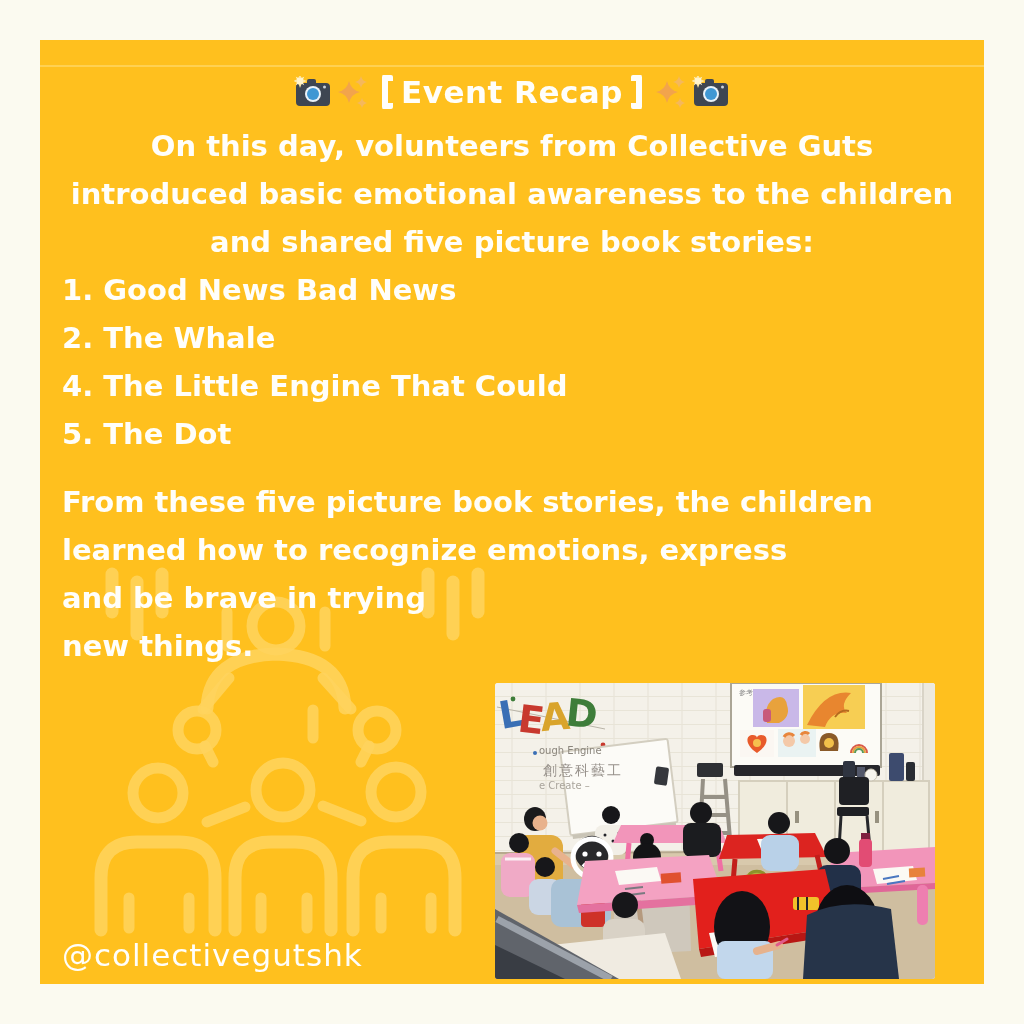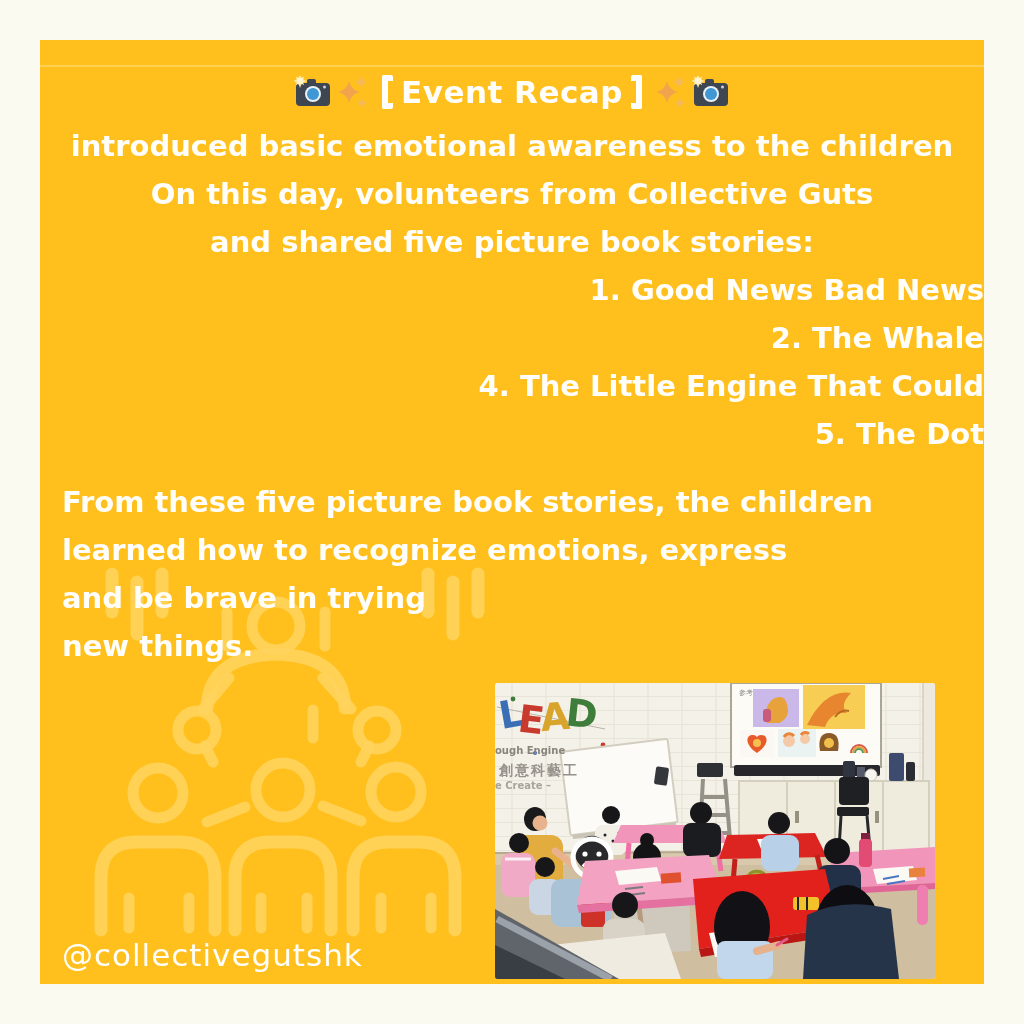--- a/index.html
+++ b/index.html
@@ -9,34 +9,34 @@
   .topline{position:absolute;left:0;top:25px;width:944px;height:2px;background:#FFD45F;opacity:.8;}
   .watermark{position:absolute;left:45px;top:520px;z-index:0;}
   .content{position:relative;z-index:1;}
   .title-row{display:flex;justify-content:center;align-items:center;height:44px;margin-top:30px;gap:6px;}
   .title-text{font-size:31px;font-weight:bold;color:#FFFEFA;letter-spacing:.5px;}
   .br{display:inline-block;width:11px;height:34px;box-sizing:border-box;border:6px solid #FFFEFA;}
   .br.open{border-right:0;margin-left:8px;margin-right:2px;border-radius:2px;}
   .br.close{border-left:0;margin-right:8px;margin-left:2px;border-radius:2px;}
   .line{height:48px;line-height:48px;font-size:29px;font-weight:bold;color:#FFFEFA;white-space:nowrap;}
   .intro{margin-top:8px;text-align:center;}
-  .books{margin-left:12px;text-align:right;}
+  .books{margin-left:22px;}
   .summary{margin:20px 0 0 22px;}
   .handle{position:absolute;left:22px;top:897px;z-index:3;font-size:31px;font-weight:normal;
     color:#FFFEFA;letter-spacing:1px;}
   .photo{position:absolute;left:455px;top:643px;width:440px;height:296px;z-index:2;
     background:#F4F1E9;border-radius:3px;overflow:hidden;}
   .photo svg{position:absolute;left:0;top:0;}
   .logo{position:absolute;left:4px;top:12px;width:120px;z-index:4;font-weight:bold;font-size:38px;line-height:1;}
   .logo span{display:inline-block;}
   .lg0{color:#3A6FB5;transform:rotate(-10deg);}
   .lg1{color:#C8392E;transform:rotate(7deg) translateY(6px);margin-left:-4px;}
   .lg2{color:#D9A42B;transform:rotate(-5deg) translateY(3px);margin-left:-5px;}
   .lg3{color:#3E7D3A;transform:rotate(6deg);margin-left:-4px;}
-  .wt{position:absolute;z-index:4;color:#8A857C;font-weight:bold;white-space:nowrap;}
+  .wt{position:absolute;z-index:4;color:#8A857C;font-weight:normal;white-space:nowrap;padding-left:44px;}
   .wt1{left:0px;top:62px;font-size:10px;}
   .wt2{left:4px;top:79px;font-size:14px;letter-spacing:2px;color:#97918B;}
   .wt3{left:0px;top:97px;font-size:10px;color:#A9A49B;}
   .slide-note{position:absolute;left:244px;top:5px;z-index:4;font-size:7px;color:#8C8C8C;}
 </style>
 </head>
 <body>
 
 <div class="canvas">
   <div class="card">
@@ -113,22 +113,22 @@
           <circle cx="19" cy="18" r="6" fill="#3F97D3"></circle>
           <circle cx="30.5" cy="11" r="1.5" fill="#CBD2DB"></circle>
           <g transform="translate(6,5)">
             <path d="M0,-7 Q1.2,-1.2 7,0 Q1.2,1.2 0,7 Q-1.2,1.2 -7,0 Q-1.2,-1.2 0,-7 Z" fill="#FFE9A8"></path>
             <path transform="rotate(45)" d="M0,-6 Q1,-1 6,0 Q1,1 0,6 Q-1,1 -6,0 Q-1,-1 0,-6 Z" fill="#FFF4CF"></path>
           </g>
         </svg>
       </div>
 
       <div class="intro">
+        <div class="line">On this day, volunteers from Collective Guts</div>
         <div class="line">introduced basic emotional awareness to the children</div>
-        <div class="line">On this day, volunteers from Collective Guts</div>
         <div class="line">and shared five picture book stories:</div>
       </div>
 
       <div class="books">
         <div class="line">1. Good News Bad News</div>
         <div class="line">2. The Whale</div>
         <div class="line">4. The Little Engine That Could</div>
         <div class="line">5. The Dot</div>
       </div>
 

